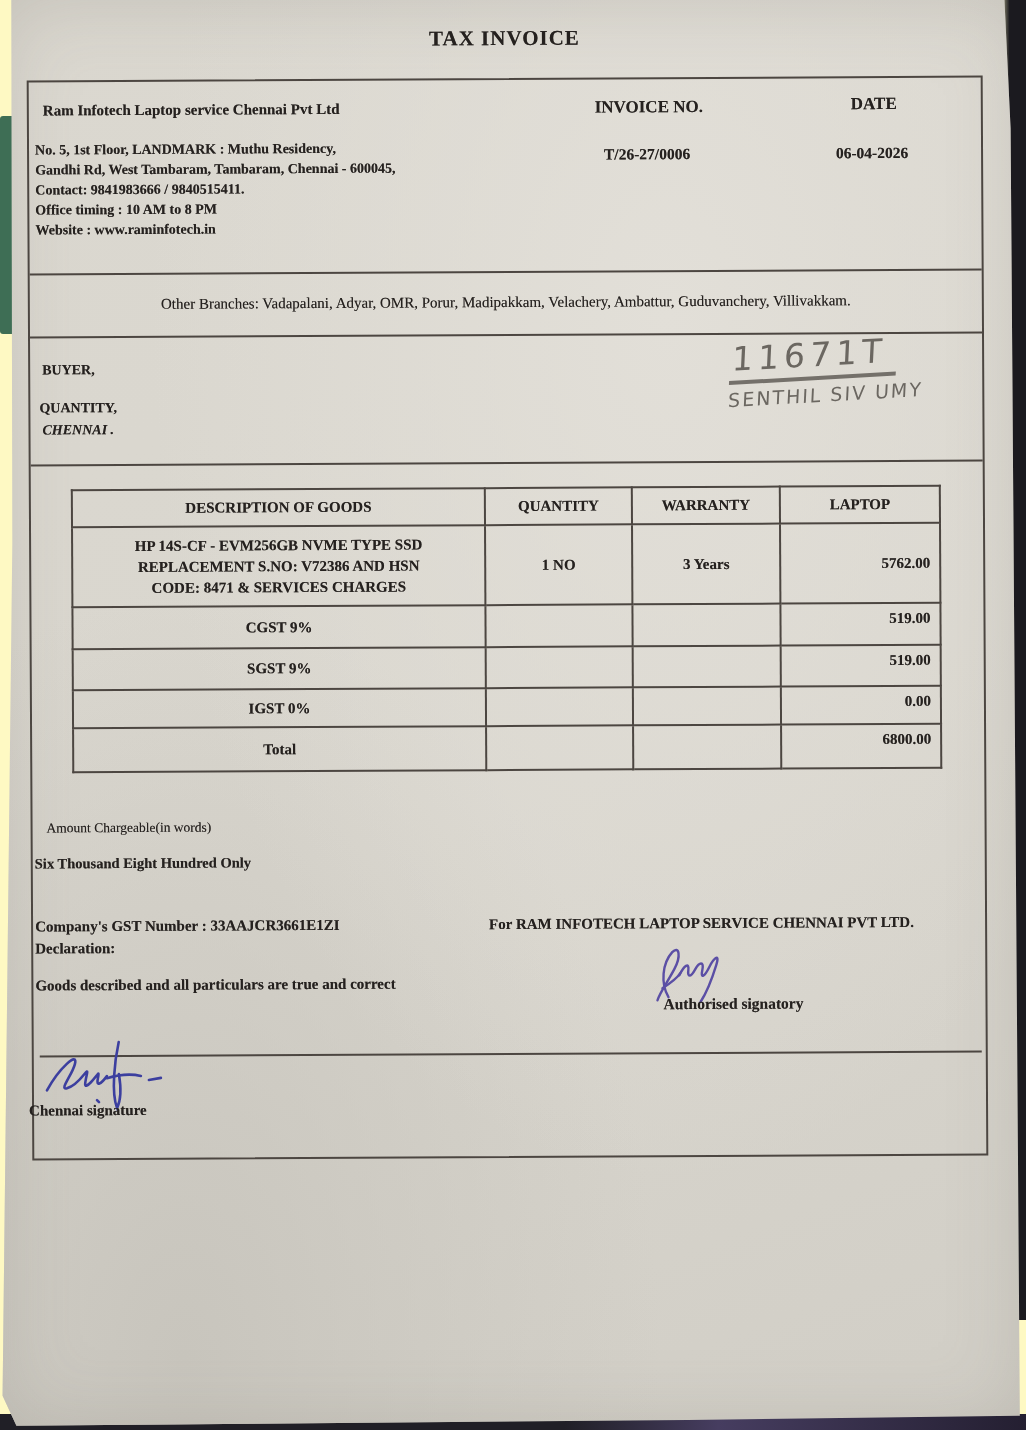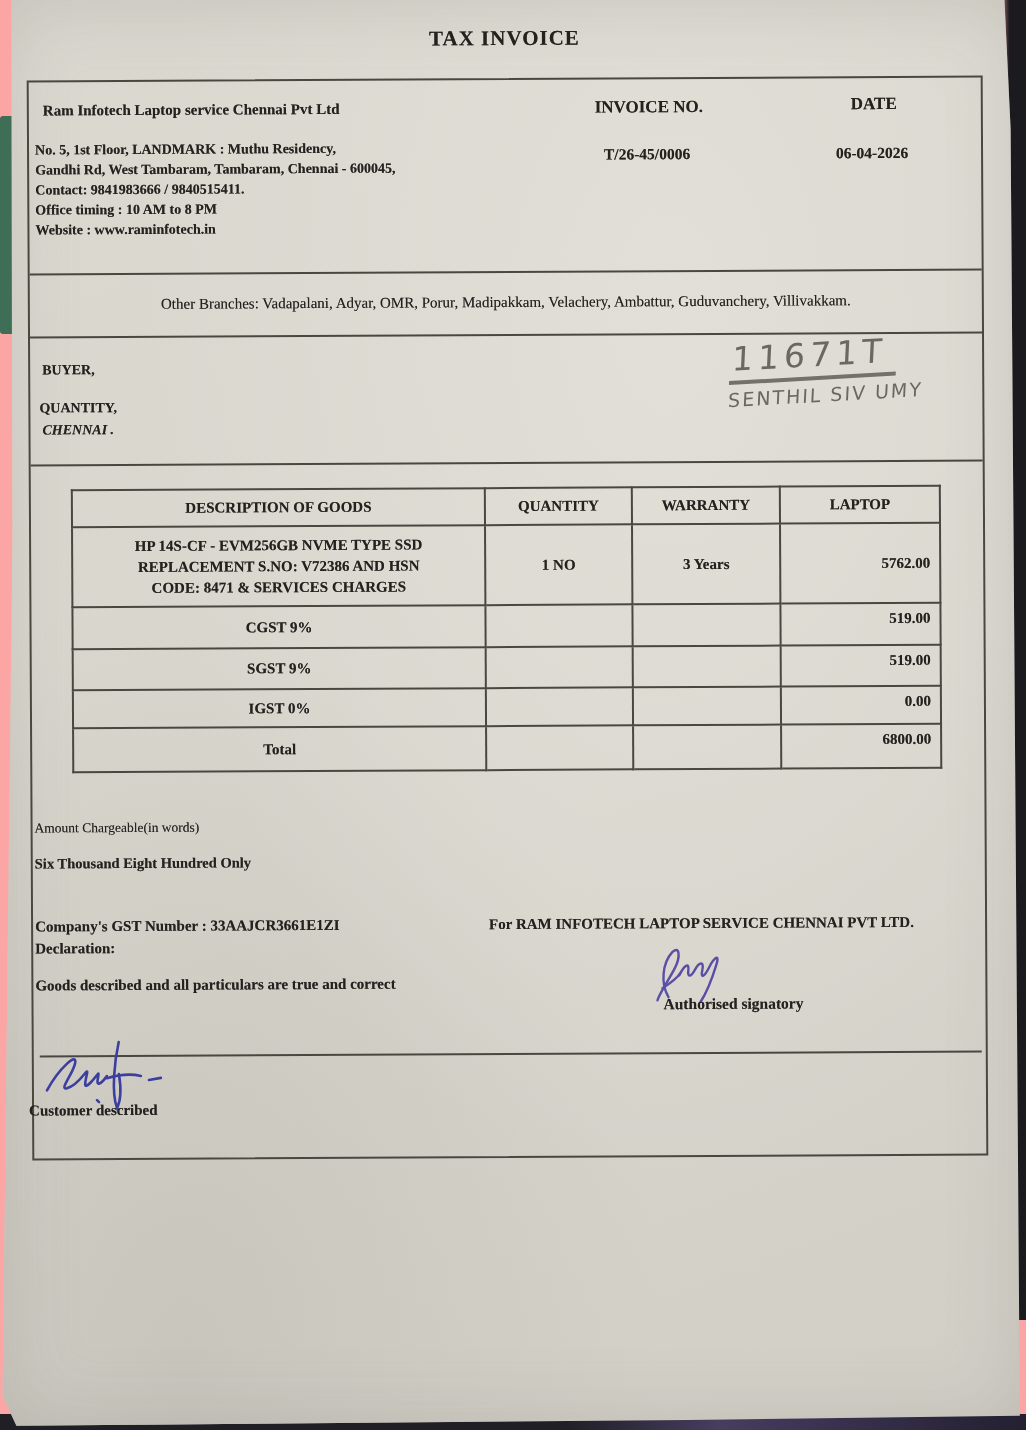--- a/index.html
+++ b/index.html
@@ -1,18 +1,18 @@
 <!DOCTYPE html>
 <html><head>
 <meta charset="utf-8">
 <style>
   html,body{margin:0;padding:0;background:#2b2833;}
   body{width:1026px;height:1430px;position:relative;overflow:hidden;
        font-family:"Liberation Serif", serif;}
-  .photo{position:absolute;inset:0;background:#fca5a5;}
+  .photo{position:absolute;inset:0;background:#fef9c3;}
   .bg-green{position:absolute;left:0;top:116px;width:22px;height:218px;
             background:#3e6e55;border-radius:3px;}
   .bg-right-dark{position:absolute;right:0;top:0;width:30px;height:1320px;
             background:linear-gradient(to left,#1b1a1f 55%,rgba(27,26,31,0));}
   .bg-bottom{position:absolute;left:0;bottom:0;width:100%;height:16px;
             background:linear-gradient(to right,#201f26 55%,#463d60 70%,#241f31);}
   .paper{position:absolute;inset:0;
          background:
            radial-gradient(ellipse at 65% 22%, #e2dfd8 0%, rgba(226,223,216,0) 55%),
            radial-gradient(ellipse at 18% 95%, #c8c5bd 0%, rgba(200,197,189,0) 40%),
@@ -62,21 +62,21 @@
       <div class="abs b soft" style="left:46px;top:100px;font-size:15px;">Ram Infotech Laptop service Chennai Pvt Ltd</div>
       <div class="abs b soft" style="left:38px;top:138px;font-size:14px;line-height:20px;">
         <div>No. 5, 1st Floor, LANDMARK : Muthu Residency,</div>
         <div>Gandhi Rd, West Tambaram, Tambaram, Chennai - 600045,</div>
         <div>Contact: 9841983666 / 9840515411.</div>
         <div>Office timing : 10 AM to 8 PM</div>
         <div>Website : www.raminfotech.in</div>
       </div>
 
       <div class="abs ctr b soft" style="left:572px;top:98px;width:160px;font-size:17px;">INVOICE NO.</div>
-      <div class="abs ctr b soft" style="left:570px;top:146px;width:160px;font-size:15.5px;">T/26-45/0006</div>
+      <div class="abs ctr b soft" style="left:570px;top:146px;width:160px;font-size:15.5px;">T/26-27/0006</div>
       <div class="abs ctr b soft" style="left:817px;top:96px;width:120px;font-size:17px;">DATE</div>
       <div class="abs ctr b soft" style="left:795px;top:146px;width:160px;font-size:15.5px;">06-04-2026</div>
 
       <div class="rule" style="left:32px;top:271px;width:952px;"></div>
       <div class="abs ctr soft" style="left:30px;top:294px;width:956px;font-size:15px;">Other Branches: Vadapalani, Adyar, OMR, Porur, Madipakkam, Velachery, Ambattur, Guduvanchery, Villivakkam.</div>
       <div class="rule" style="left:32px;top:334px;width:952px;"></div>
 
       <div class="abs b soft" style="left:44px;top:360px;font-size:14px;">BUYER,</div>
       <div class="abs b soft" style="left:41px;top:398px;font-size:14px;">QUANTITY,</div>
       <div class="abs b soft" style="left:44px;top:420px;font-size:14px;font-style:italic;">CHENNAI .</div>
@@ -132,21 +132,21 @@
         </tr>
         <tr>
           <td style="height:44px;">Total</td>
           <td></td>
           <td></td>
           <td class="amt">6800.00</td>
         </tr>
       </tbody>
         </table>
 
-      <div class="abs soft" style="left:34px;top:818px;font-size:13.5px;">Amount Chargeable(in words)</div>
+      <div class="abs soft" style="left:46px;top:818px;font-size:13.5px;">Amount Chargeable(in words)</div>
       <div class="abs b soft" style="left:34px;top:853px;font-size:14.5px;">Six Thousand Eight Hundred Only</div>
 
       <div class="abs b soft" style="left:34px;top:916px;font-size:15px;">Company's GST Number : 33AAJCR3661E1ZI</div>
       <div class="abs b soft" style="left:488px;top:916px;font-size:15px;">For RAM INFOTECH LAPTOP SERVICE CHENNAI PVT LTD.</div>
       <div class="abs b soft" style="left:34px;top:938px;font-size:15px;">Declaration:</div>
       <div class="abs b soft" style="left:34px;top:975px;font-size:15px;">Goods described and all particulars are true and correct</div>
 
       <svg class="sig" style="left:645px;top:940px;" width="100" height="64" viewBox="0 0 100 64">
         <g fill="none" stroke="#5b4fa5" stroke-width="2.4" stroke-linecap="round">
           <path d="M22,58 C14,44 16,24 26,13 C33,6 35,17 28,30 C21,43 13,54 11,61"></path>
@@ -159,17 +159,17 @@
       <div class="rule" style="left:38px;top:1053px;width:942px;"></div>
       <svg class="sig" style="left:35px;top:1032px;" width="160" height="78" viewBox="0 0 160 78">
         <g fill="none" stroke="#3c3f9f" stroke-width="2.6" stroke-linecap="round">
           <path d="M10,56 C22,34 42,16 38,30 C35,41 22,56 30,54 C44,50 52,30 50,40 C48,49 46,56 54,48 C61,41 63,35 61,44 C59,53 64,50 70,42"></path>
           <path d="M82,8 C78,26 74,58 80,74 C84,66 84,52 82,40"></path>
           <path d="M70,44 C84,40 96,40 104,42"></path>
           <path d="M112,46 L124,44"></path>
           <path d="M60,66 L62,68"></path>
         </g>
       </svg>
-      <div class="abs b soft" style="left:27px;top:1100px;font-size:15px;">Customer described</div>
+      <div class="abs b soft" style="left:27px;top:1100px;font-size:15px;">Chennai signature</div>
 
     </div>
   </div>
 </div>
 
 </body></html>

